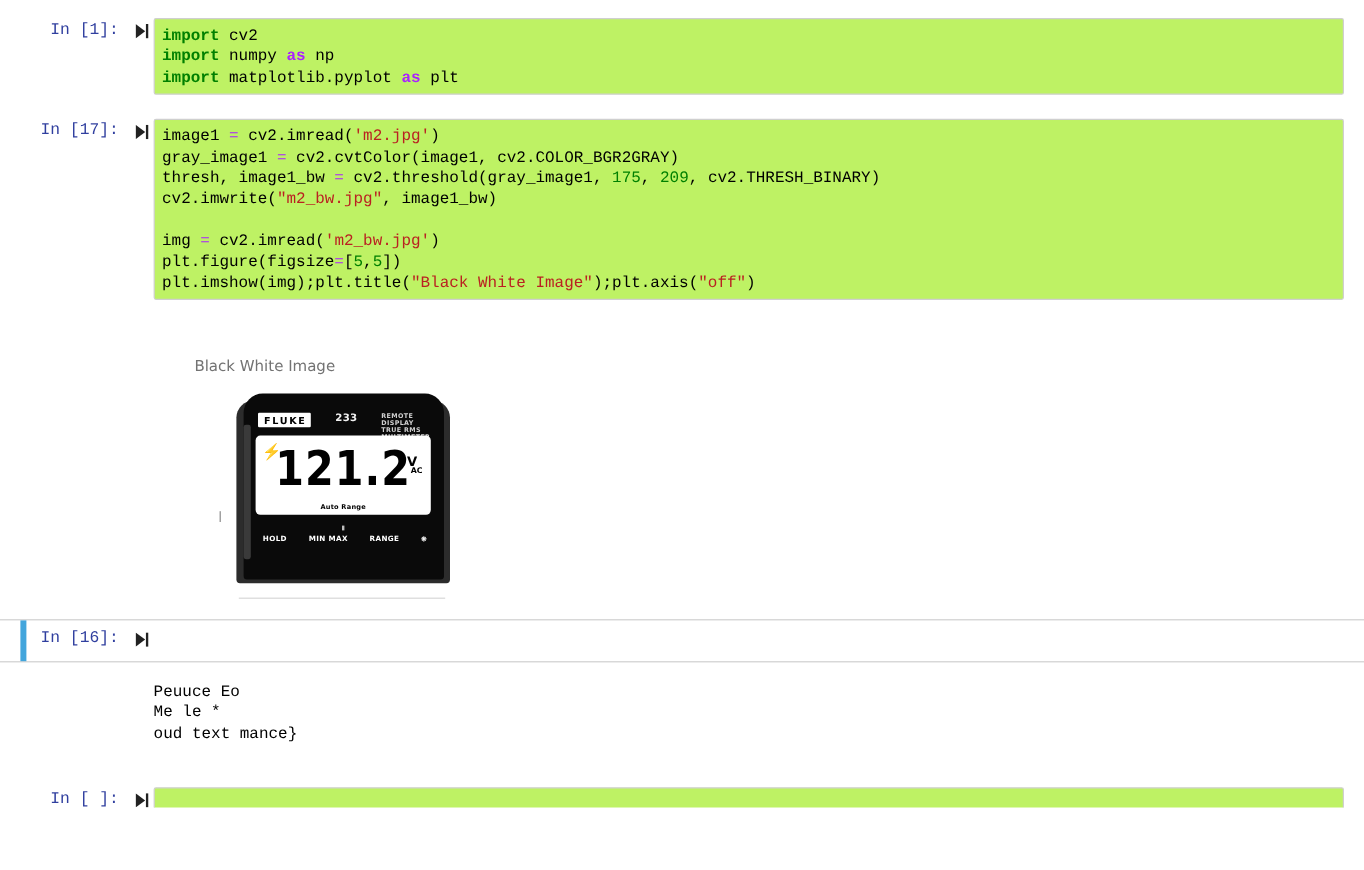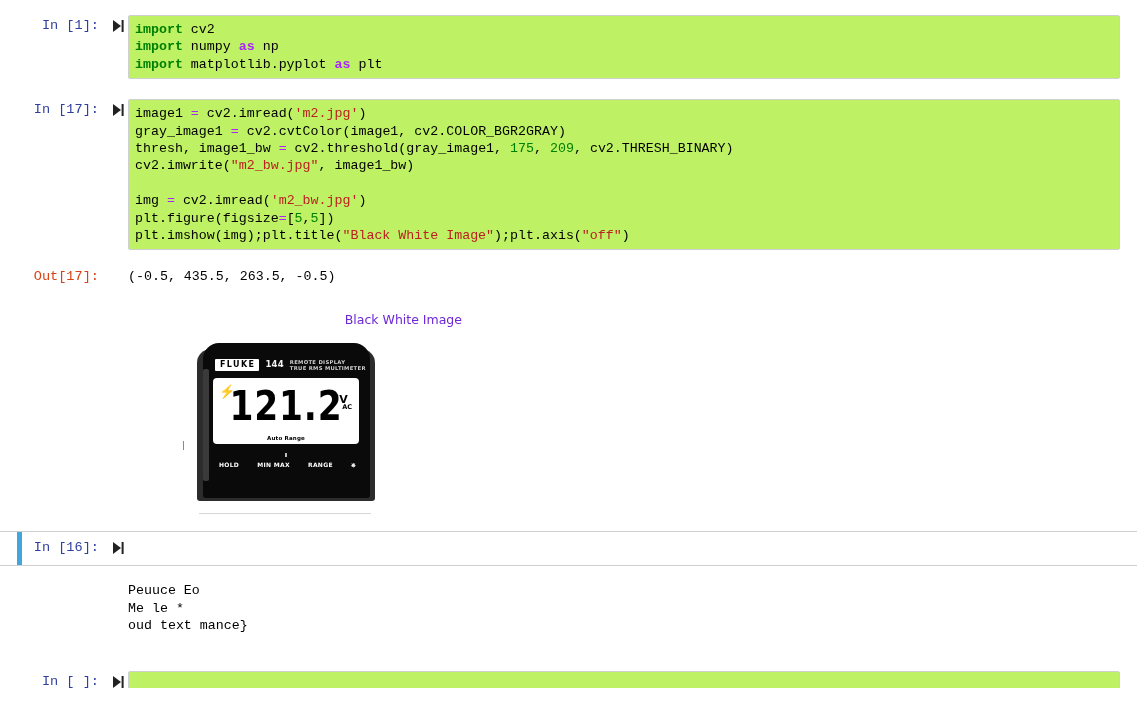--- a/index.html
+++ b/index.html
@@ -111,24 +111,24 @@
 
   
   .figwrap {
     width: 360px;
     padding-left: 8px;
     padding-top: 6px;
   }
   .figtitle {
     font-family: "DejaVu Sans", sans-serif;
     font-size: 12.5px;
-    color: #6d28d9;
-    text-align: right;
+    color: #737373;
+    text-align: left;
     width: 300px;
-    margin: 1px auto 16px auto;
+    margin: 16px auto 16px auto;
   }
   .figcanvas {
     position: relative;
     width: 230px;
     height: 165px;
     margin: 0 auto;
     background: #ffffff;
   }
   
   .fig-edge {
@@ -157,21 +157,21 @@
     left: 0px; top: 6px;
     width: 178px; height: 152px;
     background: #2c2c2c;
     border-radius: 14px 14px 3px 3px;
   }
   .meter-brand {
     position: absolute;
     left: 12px; top: 16px;
     display: flex;
     align-items: flex-start;
-    gap: 6px;
+    gap: 20px;
   }
   .fluke-logo {
     background: #ffffff;
     color: #000000;
     font-family: "DejaVu Sans", sans-serif;
     font-weight: bold;
     font-size: 8px;
     letter-spacing: 1.4px;
     padding: 1.5px 4px 1.5px 5px;
     line-height: 9px;
@@ -325,42 +325,35 @@
 cv2.imwrite(<span class="s">"m2_bw.jpg"</span>, image1_bw)
 
 img <span class="o">=</span> cv2.imread(<span class="s">'m2_bw.jpg'</span>)
 plt.figure(figsize<span class="o">=</span>[<span class="n">5</span>,<span class="n">5</span>])
 plt.imshow(img);plt.title(<span class="s">"Black White Image"</span>);plt.axis(<span class="s">"off"</span>)</pre>
     </div>
   </div>
 
   <div class="gap-6"></div>
 
-  <div class="cell">
-    <div class="prompt out">Out[17]:</div>
-    <div class="runicon"></div>
-    <div class="outarea">
-      <pre class="outtext">(-0.5, 435.5, 263.5, -0.5)</pre>
-    </div>
-  </div>
 
   <div class="cell" style="padding-top:12px;">
     <div class="prompt"></div>
     <div class="runicon"></div>
     <div class="outarea">
       <div class="figwrap">
         <div class="figtitle">Black White Image</div>
         <div class="figcanvas">
           <div class="fig-tick"></div>
           <div class="meter-shadow"></div>
           <div class="meter">
             <div class="meter-side"></div>
             <div class="meter-brand">
               <div class="fluke-logo">FLUKE</div>
-              <div class="model-no">144</div>
+              <div class="model-no">233</div>
               <div>
                 <div class="brand-sub">REMOTE DISPLAY</div>
                 <div class="brand-sub">TRUE RMS MULTIMETER</div>
               </div>
             </div>
             <div class="lcd">
               <div class="lcd-bolt">⚡</div>
               <div class="lcd-digits">121.2</div>
               <div class="lcd-unit">
                 <span class="u1">V</span>

